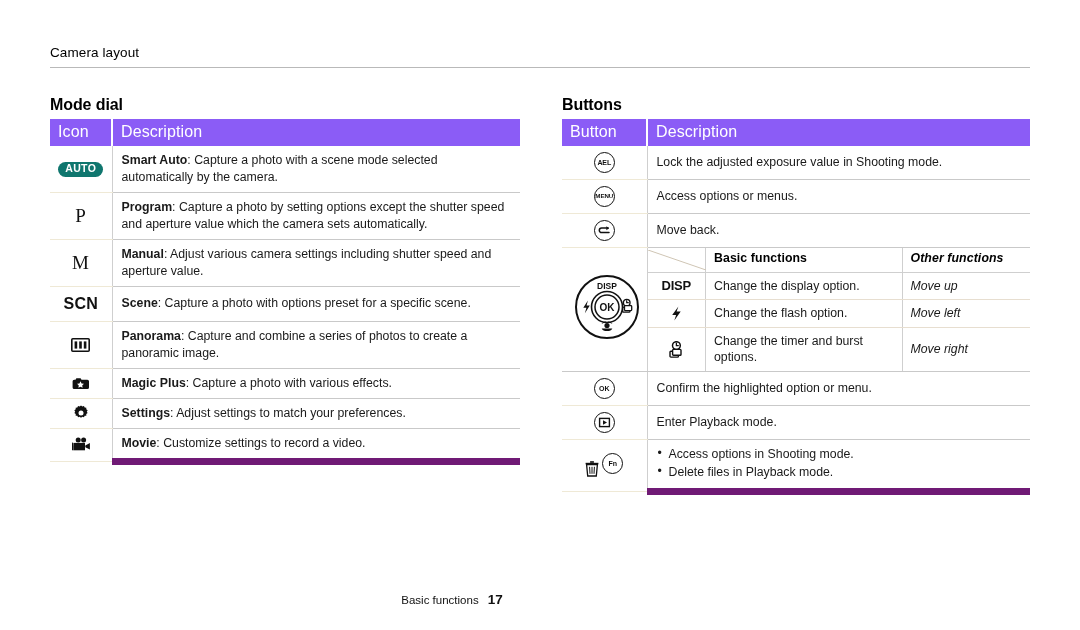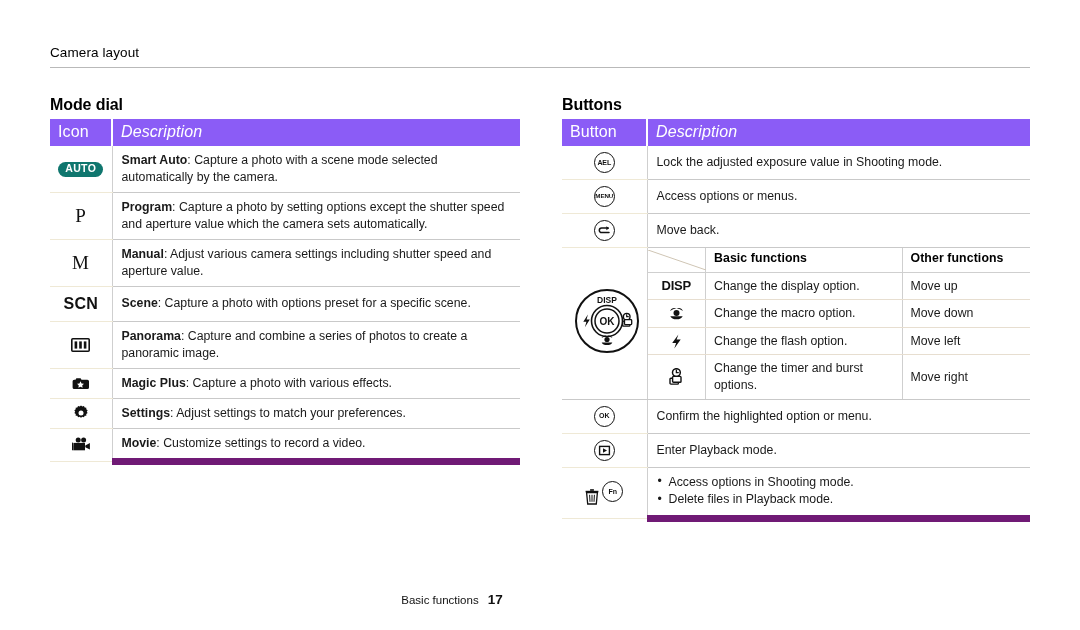--- a/index.html
+++ b/index.html
@@ -59,21 +59,21 @@
   }
   table.doc th {
     background: #8b5cf6;
     color: #ffffff;
     font-size: 16px;
     font-weight: normal;
     text-align: left;
     padding: 4px 8px 5px 8px;
     letter-spacing: 0.1px;
   }
-  table.doc th.th-sep { border-left: 2px solid #ffffff; font-style: italic; }
+  table.doc th.th-sep { border-left: 2px solid #ffffff; }
 
   table.doc td {
     font-size: 12.3px;
     line-height: 1.38;
     vertical-align: middle;
     padding: 6px 8px 6px 9px;
     border-bottom: 1px solid #c9c9c9;
   }
   table.doc td.icon-cell {
     text-align: center;
@@ -159,21 +159,21 @@
     color: #000;
     border-bottom: 1px solid #cfcfcf;
     padding-top: 2px;
   }
   table.sub .c-key {
     text-align: center;
     border-right: 1px solid #cfcfcf;
     padding: 4px 2px;
     font-weight: bold;
   }
-  table.sub .c-other { border-left: 1px solid #cfcfcf; }
+  table.sub .c-other { border-left: 1px solid #cfcfcf; font-style: italic; }
   table.sub th.c-key { border-right: 1px solid #cfcfcf; }
   table.sub th.c-other { border-left: 1px solid #cfcfcf; }
   table.sub tr:last-child td { border-bottom: none; }
 
   .corner-cell { position: relative; padding: 0 !important; }
 
   .disp-label {
     font-size: 13px;
     font-weight: bold;
     letter-spacing: -0.2px;
@@ -423,32 +423,20 @@
               <tbody>
                 <tr>
                   <td class="c-key">
                     <span class="disp-label">DISP</span>
                   </td>
                   <td>Change the display option.</td>
                   <td class="c-other">Move up</td>
                 </tr>
                 <tr>
                   <td class="c-key">
-                    <svg class="glyph" width="15" height="13" viewBox="0 0 15 13" aria-hidden="true">
-                      <ellipse cx="7.5" cy="6.0" rx="3.0" ry="3.0" fill="#111"></ellipse>
-                      <path d="M1.0 4.0 q1.9 -4.2 6.5 -2.7 -3.6 0.5 -6.5 2.7 z" fill="#111"></path>
-                      <path d="M14.0 4.0 q-1.9 -4.2 -6.5 -2.7 3.6 0.5 6.5 2.7 z" fill="#111"></path>
-                      <path d="M1.3 9.2 h12.4 q-1.4 3.1 -6.2 3.1 -4.8 0 -6.2 -3.1 z" fill="#111"></path>
-                    </svg>
-                  </td>
-                  <td>Change the macro option.</td>
-                  <td class="c-other">Move down</td>
-                </tr>
-                <tr>
-                  <td class="c-key">
                     <svg class="glyph" width="11" height="15" viewBox="0 0 11 15" aria-hidden="true">
                       <path d="M7.4 0.6 l-6.2 8.4 h3.9 l-1.8 5.4 6.4 -8.9 h-4.1 z" fill="#111"></path>
                     </svg>
                   </td>
                   <td>Change the flash option.</td>
                   <td class="c-other">Move left</td>
                 </tr>
                 <tr>
                   <td class="c-key">
                     <svg class="glyph" width="15" height="17" viewBox="0 0 15 17" aria-hidden="true">

